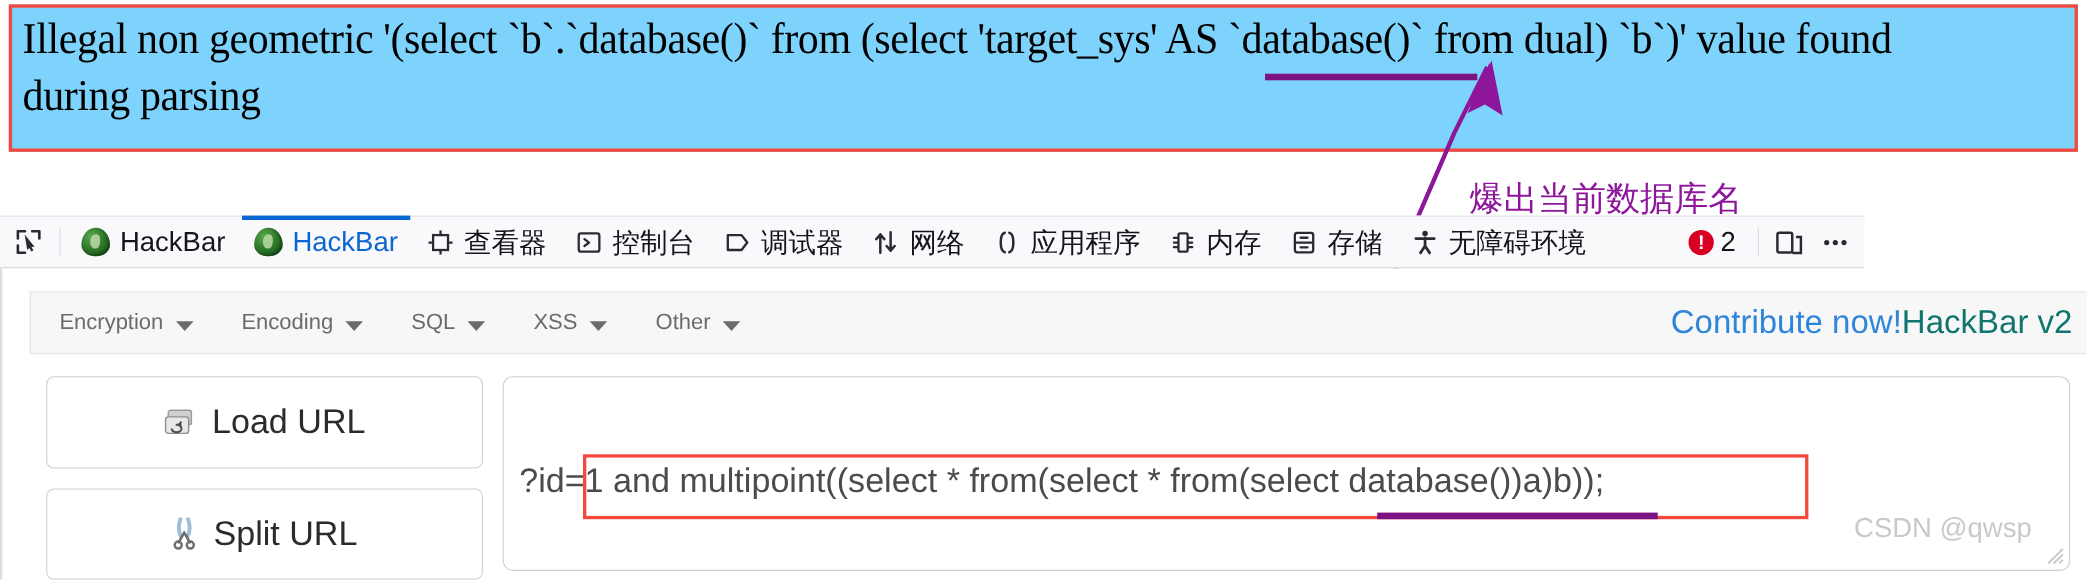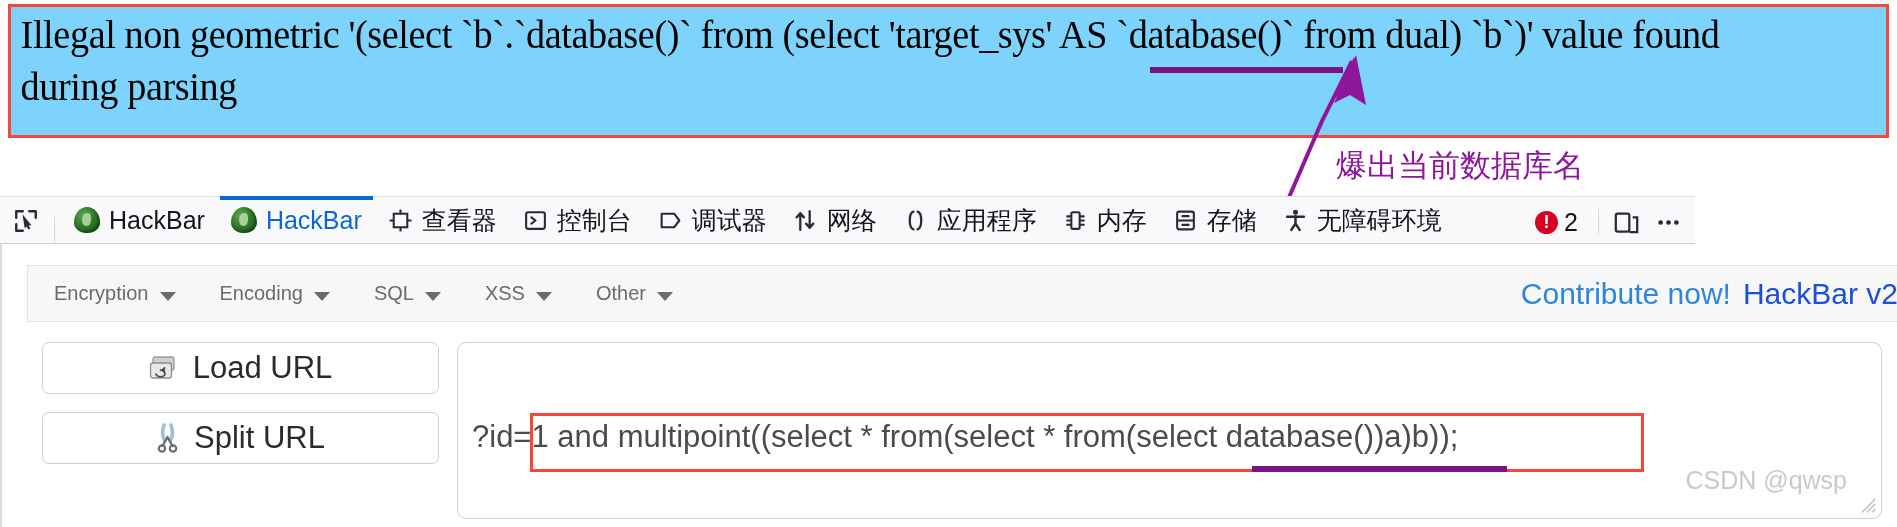--- a/index.html
+++ b/index.html
@@ -41,38 +41,38 @@
 
   
   #annotation-arrow {
     position: absolute;
     left: 1100px; top: 55px;
     width: 420px; height: 410px;
     pointer-events: none;
   }
   #annotation-label {
     position: absolute;
-    left: 1336px; top: 148px;
+    left: 1336px; top: 164px;
     font-family: "DejaVu Sans", sans-serif;
     font-size: 31px;
     line-height: 34px;
     color: #8e169b;
     white-space: nowrap;
   }
 
   
   #devtools-toolbar {
     position: absolute;
     left: 0; top: 196px;
     width: 1695px; height: 48px;
     background: #f9f9fb;
     border-top: 1px solid #e0e0e6;
     border-bottom: 1px solid #cfcfd8;
     display: flex;
-    align-items: flex-end;
+    align-items: center;
     padding: 0 4px;
   }
   .dt-picker {
     width: 44px; height: 44px;
     display: flex; align-items: center; justify-content: center;
     flex: 0 0 auto;
   }
   .dt-sep {
     width: 1px; height: 26px;
     background: #d7d7de;
@@ -169,42 +169,42 @@
   }
   .caret {
     width: 0; height: 0;
     border-left: 8px solid transparent;
     border-right: 8px solid transparent;
     border-top: 9px solid #6b6b6b;
     margin-top: 5px;
   }
   #hb-menu-right {
     margin-left: auto;
-    display: flex; align-items: baseline; gap: 12px;
+    display: flex; align-items: baseline; 
     font-size: 30px;
     white-space: nowrap;
-    padding-right: 0;
+    padding-right: 14px;
   }
   #hb-contribute { color: #2f86d8; }
-  #hb-version { color: #1d4ed8; }
+  #hb-version { color: #0f766e; }
 
   #hackbar-body {
     position: absolute;
     left: 25px; top: 84px;
     width: 1872px; height: 199px;
     display: flex;
     gap: 0;
   }
   #hb-buttons {
     width: 430px;
     padding: 14px 18px 0 15px;
     display: flex; flex-direction: column; gap: 18px;
   }
   .hb-btn {
-    height: 52px;
+    height: 84px;
     border: 1px solid #cfcfcf;
     border-radius: 7px;
     background: #ffffff;
     display: flex; align-items: center; justify-content: center;
     gap: 14px;
     font-size: 31px;
     color: #2b2b2b;
   }
   .btn-ico { display: flex; align-items: center; }
 

